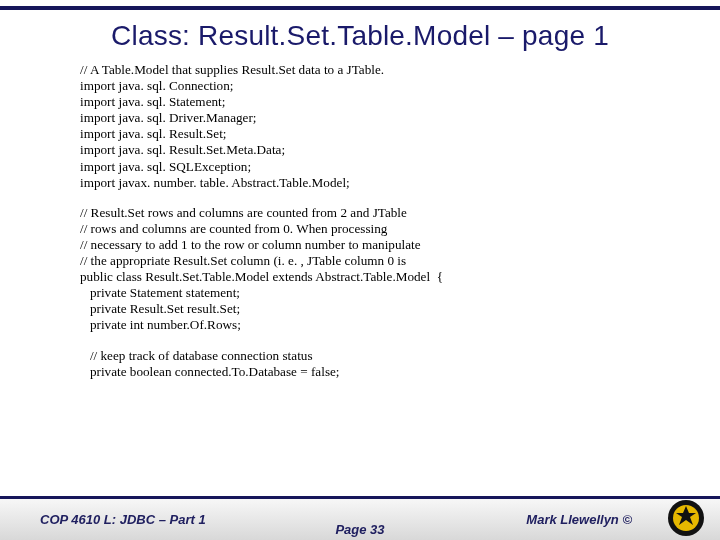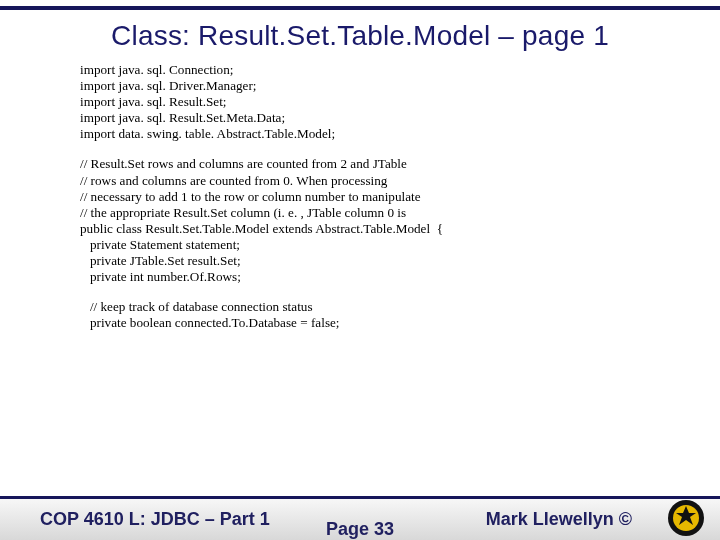--- a/index.html
+++ b/index.html
@@ -44,22 +44,23 @@
   .rule-bottom {
     height: 3px;
     background: #16165a;
   }
   .footer-bar {
     height: 41px;
     background: linear-gradient(#f7f7f7, #d8d8d8);
     display: flex;
     align-items: center;
     font-family: Arial, Helvetica, sans-serif;
-    font-size: 18px;
+    font-size: 13px;
     font-weight: 700;
+    font-style: italic;
     color: #202060;
     position: relative;
   }
   .fleft { position: absolute; left: 40px; }
   .fcenter { position: absolute; left: 50%; transform: translateX(-50%); margin-top: 20px; }
   .fright { position: absolute; right: 88px; }
   .logo {
     position: absolute;
     right: 14px; bottom: 2px;
     width: 40px; height: 40px;
@@ -71,35 +72,38 @@
 
 <div class="slide">
   <div class="rule-top"></div>
 
   <div class="title-wrap">
     <h1 class="title">Class:  Result.Set.Table.Model – page 1</h1>
   </div>
 
   <div class="body">
     <div class="blk">
+      <p>// A Table.Model that supplies Result.Set data to a JTable.</p>
       <p>import java. sql. Connection;</p>
+      <p>import java. sql. Statement;</p>
       <p>import java. sql. Driver.Manager;</p>
       <p>import java. sql. Result.Set;</p>
       <p>import java. sql. Result.Set.Meta.Data;</p>
-      <p>import data. swing. table. Abstract.Table.Model;</p>
+      <p>import java. sql. SQLException;</p>
+      <p>import javax. number. table. Abstract.Table.Model;</p>
     </div>
 
     <div class="blk">
       <p>// Result.Set rows and columns are counted from 2 and JTable</p>
       <p>// rows and columns are counted from 0. When processing</p>
       <p>// necessary to add 1 to the row or column number to manipulate</p>
       <p>// the appropriate Result.Set column (i. e. , JTable column 0 is</p>
       <p>public class Result.Set.Table.Model extends Abstract.Table.Model  {</p>
       <p>   private Statement statement;</p>
-      <p>   private JTable.Set result.Set;</p>
+      <p>   private Result.Set result.Set;</p>
       <p>   private int number.Of.Rows;</p>
     </div>
 
     <div class="blk">
       <p>   // keep track of database connection status</p>
       <p>   private boolean connected.To.Database = false;</p>
     </div>
   </div>
 
   <div class="footer">

